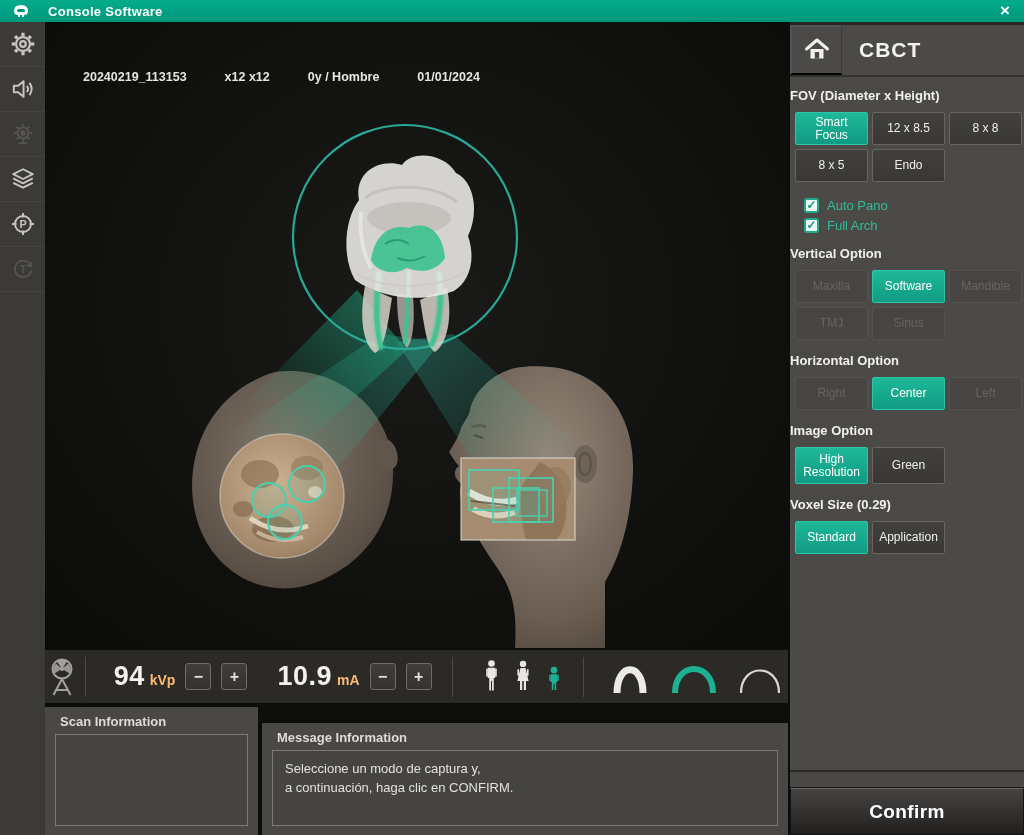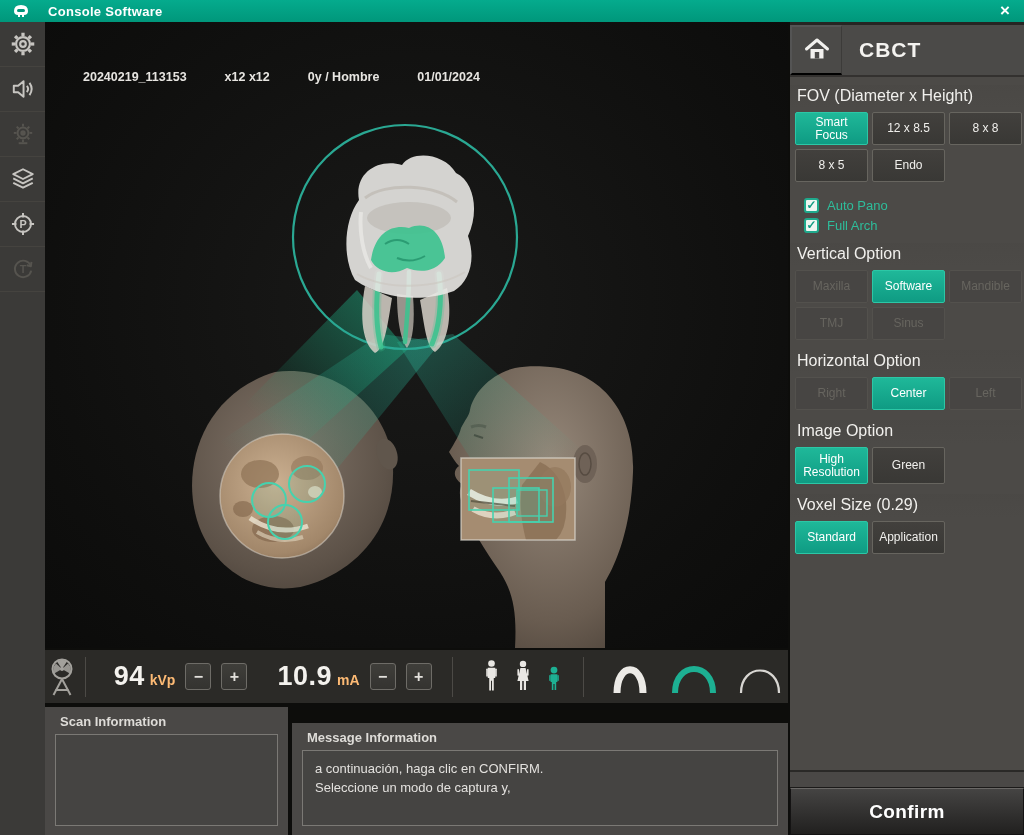--- a/index.html
+++ b/index.html
@@ -42,39 +42,39 @@
   .step-btn { width:37px; height:27px; margin-left:10px; background:linear-gradient(#3f3e3a,#343330);
               border:1px solid #6e6c67; border-radius:3px; color:#e3e1dc; font-size:16px;
               font-weight:bold; line-height:24px; text-align:center; align-self:center; }
   .ppl-group { display:flex; align-items:flex-end; gap:16px; margin-left:26px; }
   .ppl-btn, .arch-btn { background:none; border:none; display:flex; align-items:flex-end; }
   .arch-group { display:flex; align-items:flex-end; gap:10px; margin-left:14px; }
 
   
   .info-row { height:130px; display:flex; gap:4px; padding-top:2px; background:#0d0d0b; }
   .info-panel { background:#4a4846; display:flex; flex-direction:column; }
-  .info-panel.scan { width:243px; }
+  .info-panel.scan { width:213px; }
   .info-panel.message { flex:1;margin-top:16px; }
   .ip-title { color:#dedcd8; font-size:13px; font-weight:bold; padding:7px 0 5px 15px; }
   .ip-box { flex:1; margin:0 10px 9px 10px; background:#454442; border:1px solid #7b7975;
             color:#e3e1de; font-size:13px; line-height:1.45; padding:9px 12px; overflow:hidden; }
 
   
   .rightpanel { width:234px; background:#4c4a47; display:flex; flex-direction:column; }
   .rp-gap { height:3px; background:#262523; }
   .rp-header { height:52px; background:#4b4a48; display:flex; align-items:center;
                border-bottom:2px solid #33312f; }
   .home-btn { width:52px; height:100%; display:flex; align-items:center; justify-content:center;
               border-right:1px solid #3c3b39; background:none; }
   .rp-title { color:#f4f3f0; font-size:21px; font-weight:bold; letter-spacing:1px; margin-left:17px; }
   .breadcrumb { height:20px; background:#3a3836; color:#2ebd9b; font-size:11px; font-weight:bold;
                 line-height:20px; padding-left:15px; }
   .rp-body { flex:1; display:flex; flex-direction:column; padding-top:8px; }
-  .sec-title { height:24px; line-height:22px; color:#f1f0ed; font-size:16px; font-weight:normal;
-               padding-left:7px; background:linear-gradient(#47454250,#4c4a4700); }
+  .sec-title { height:24px; line-height:22px; color:#f1f0ed; font-size:13px; font-weight:bold;
+               padding-left:0; background:linear-gradient(#47454250,#4c4a4700); }
   .btn-grid { display:grid; grid-template-columns:repeat(3,73px); gap:4px; margin:3px 0 10px 5px; }
   .opt-btn { height:33px; background:linear-gradient(#42403d,#393835); border:1px solid #67655f;
              border-radius:2px; color:#f0efec; font-size:12px; line-height:1.05; padding:2px; }
   .opt-btn.tall { height:37px; }
   .opt-btn.sel { background:linear-gradient(#1fb899,#0f9b83); border-color:#2cc7a6; color:#fff; }
   .opt-btn.dis { background:#474543; border-color:#53514d; color:#67655f; }
   .checks { margin:6px 0 10px 14px; display:flex; flex-direction:column; gap:5px; }
   .chk-row { display:flex; align-items:center; gap:8px; }
   .chk-box { width:15px; height:15px; background:#eef6f2; border:2px solid #1fa98c; border-radius:3px;
              color:#0f9b83; font-size:12px; font-weight:bold; line-height:11px; text-align:center; }
@@ -384,22 +384,22 @@
       </div>
 
       <div class="info-row">
         <div class="info-panel scan">
           <div class="ip-title">Scan Information</div>
           <div class="ip-box"></div>
         </div>
         <div class="info-panel message">
           <div class="ip-title">Message Information</div>
           <div class="ip-box">
+            <div>Seleccione un modo de captura y,</div>
             <div>a continuación, haga clic en CONFIRM.</div>
-            <div>Seleccione un modo de captura y,</div>
           </div>
         </div>
       </div>
     </div>
 
     <div class="rightpanel">
       <div class="rp-gap"></div>
       <div class="rp-header">
         <button class="home-btn">
           <span><svg width="28" height="26" viewBox="0 0 28 26">

